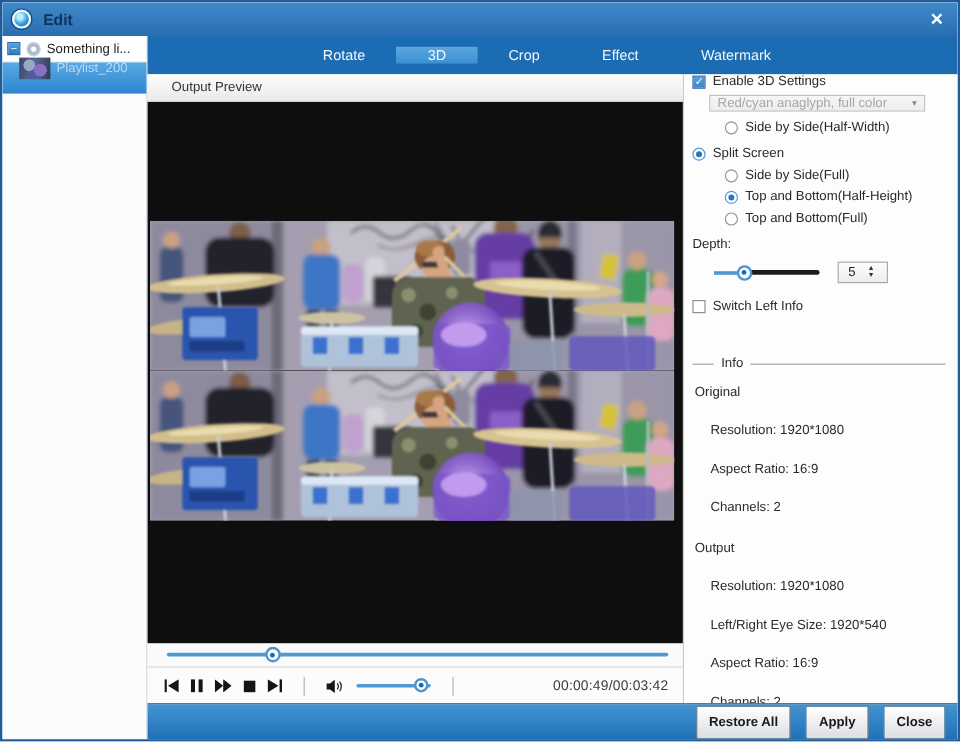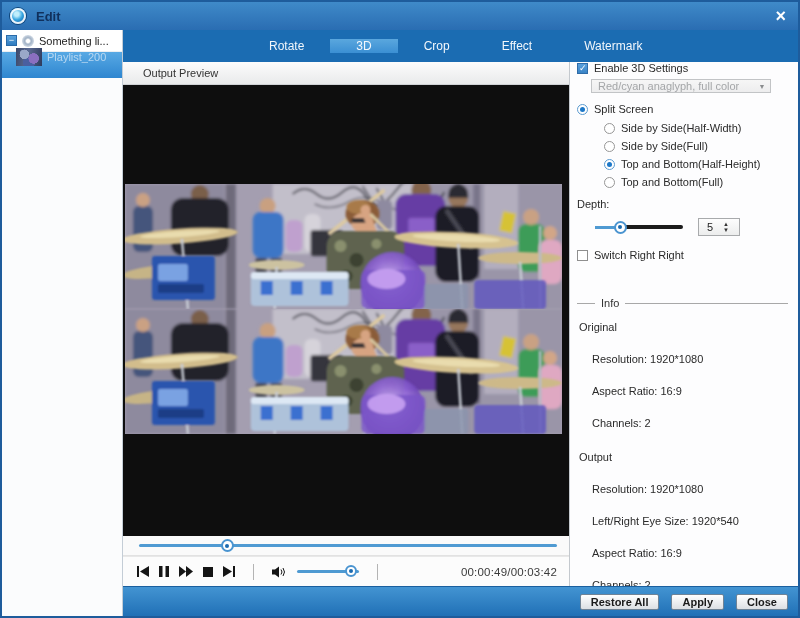--- a/index.html
+++ b/index.html
@@ -103,21 +103,21 @@
           background:linear-gradient(#fdfdfd,#eceded); display:flex; align-items:center; }
   .spin input { width:22px; border:none; background:transparent; font-size:11px; text-align:center;
                 font-family:inherit; color:#222; }
   .spin .arrows { display:flex; flex-direction:column; line-height:6px; font-size:6px; color:#333; margin-left:2px; }
   .legend-row { display:flex; align-items:center; margin-top:36px; color:#333; }
   .legend-row .l1 { width:18px; height:1px; background:#a8a8a8; }
   .legend-row .ltext { padding:0 6px; }
   .legend-row .l2 { flex:1; height:1px; background:#a8a8a8; margin-right:2px; }
   .info-h { margin-top:12px; padding-left:2px; }
   .info-r { margin-top:20px; padding-left:15px; }
-  .btn { height:16px; background:linear-gradient(#ffffff,#dcdfe3); border:1px solid #6f8396; border-radius:2px;
+  .btn { height:28px; background:linear-gradient(#ffffff,#dcdfe3); border:1px solid #6f8396; border-radius:2px;
          font-size:11px; color:#1a1a1a; font-weight:bold; display:inline-flex; align-items:center;
          justify-content:center; padding:0 10px; font-family:inherit; }
   .restore-defaults { margin-top:12px; align-self:flex-end; margin-right:2px; height:14px; font-weight:normal; }
 
   
   .bottombar { flex:0 0 30px; background:linear-gradient(#4394d2,#2070b6); border-top:1px solid #1a5f9e;
                display:flex; align-items:center; justify-content:flex-end; gap:12px; padding:0 10px; }
   .hidden-defs { position:absolute; width:0; height:0; }
 </style>
 </head>
@@ -337,28 +337,28 @@
             <span class="cb checked"></span>
             <span>Enable 3D Settings</span>
           </div>
 
 
           <div class="dropdown">
             <span class="dd-text">Red/cyan anaglyph, full color</span>
             <span class="dd-arrow">▼</span>
           </div>
 
+          <div class="opt-row ind1" style="margin-top:7px">
+            <span class="radio"></span>
+            <span>Side by Side(Half-Width)</span>
+          </div>
+
           <div class="opt-row" style="margin-top:10px">
             <span class="radio sel"></span>
             <span>Split Screen</span>
-          </div>
-
-          <div class="opt-row ind1" style="margin-top:7px">
-            <span class="radio"></span>
-            <span>Side by Side(Half-Width)</span>
           </div>
           <div class="opt-row ind1" style="margin-top:6px">
             <span class="radio"></span>
             <span>Side by Side(Full)</span>
           </div>
           <div class="opt-row ind1" style="margin-top:6px">
             <span class="radio sel"></span>
             <span>Top and Bottom(Half-Height)</span>
           </div>
           <div class="opt-row ind1" style="margin-top:6px">
@@ -378,21 +378,21 @@
               <input value="5" style="">
               <span class="arrows">
                 <span>▲</span>
                 <span>▼</span>
               </span>
             </div>
           </div>
 
           <div class="opt-row" style="margin-top:13px">
             <span class="cb"></span>
-            <span>Switch Right Right</span>
+            <span>Switch Left Info</span>
           </div>
 
           <div class="legend-row">
             <span class="l1"></span>
             <span class="ltext">Info</span>
             <span class="l2"></span>
           </div>
 
           <div class="info-h">Original</div>
           <div class="info-r">Resolution: 1920*1080</div>

